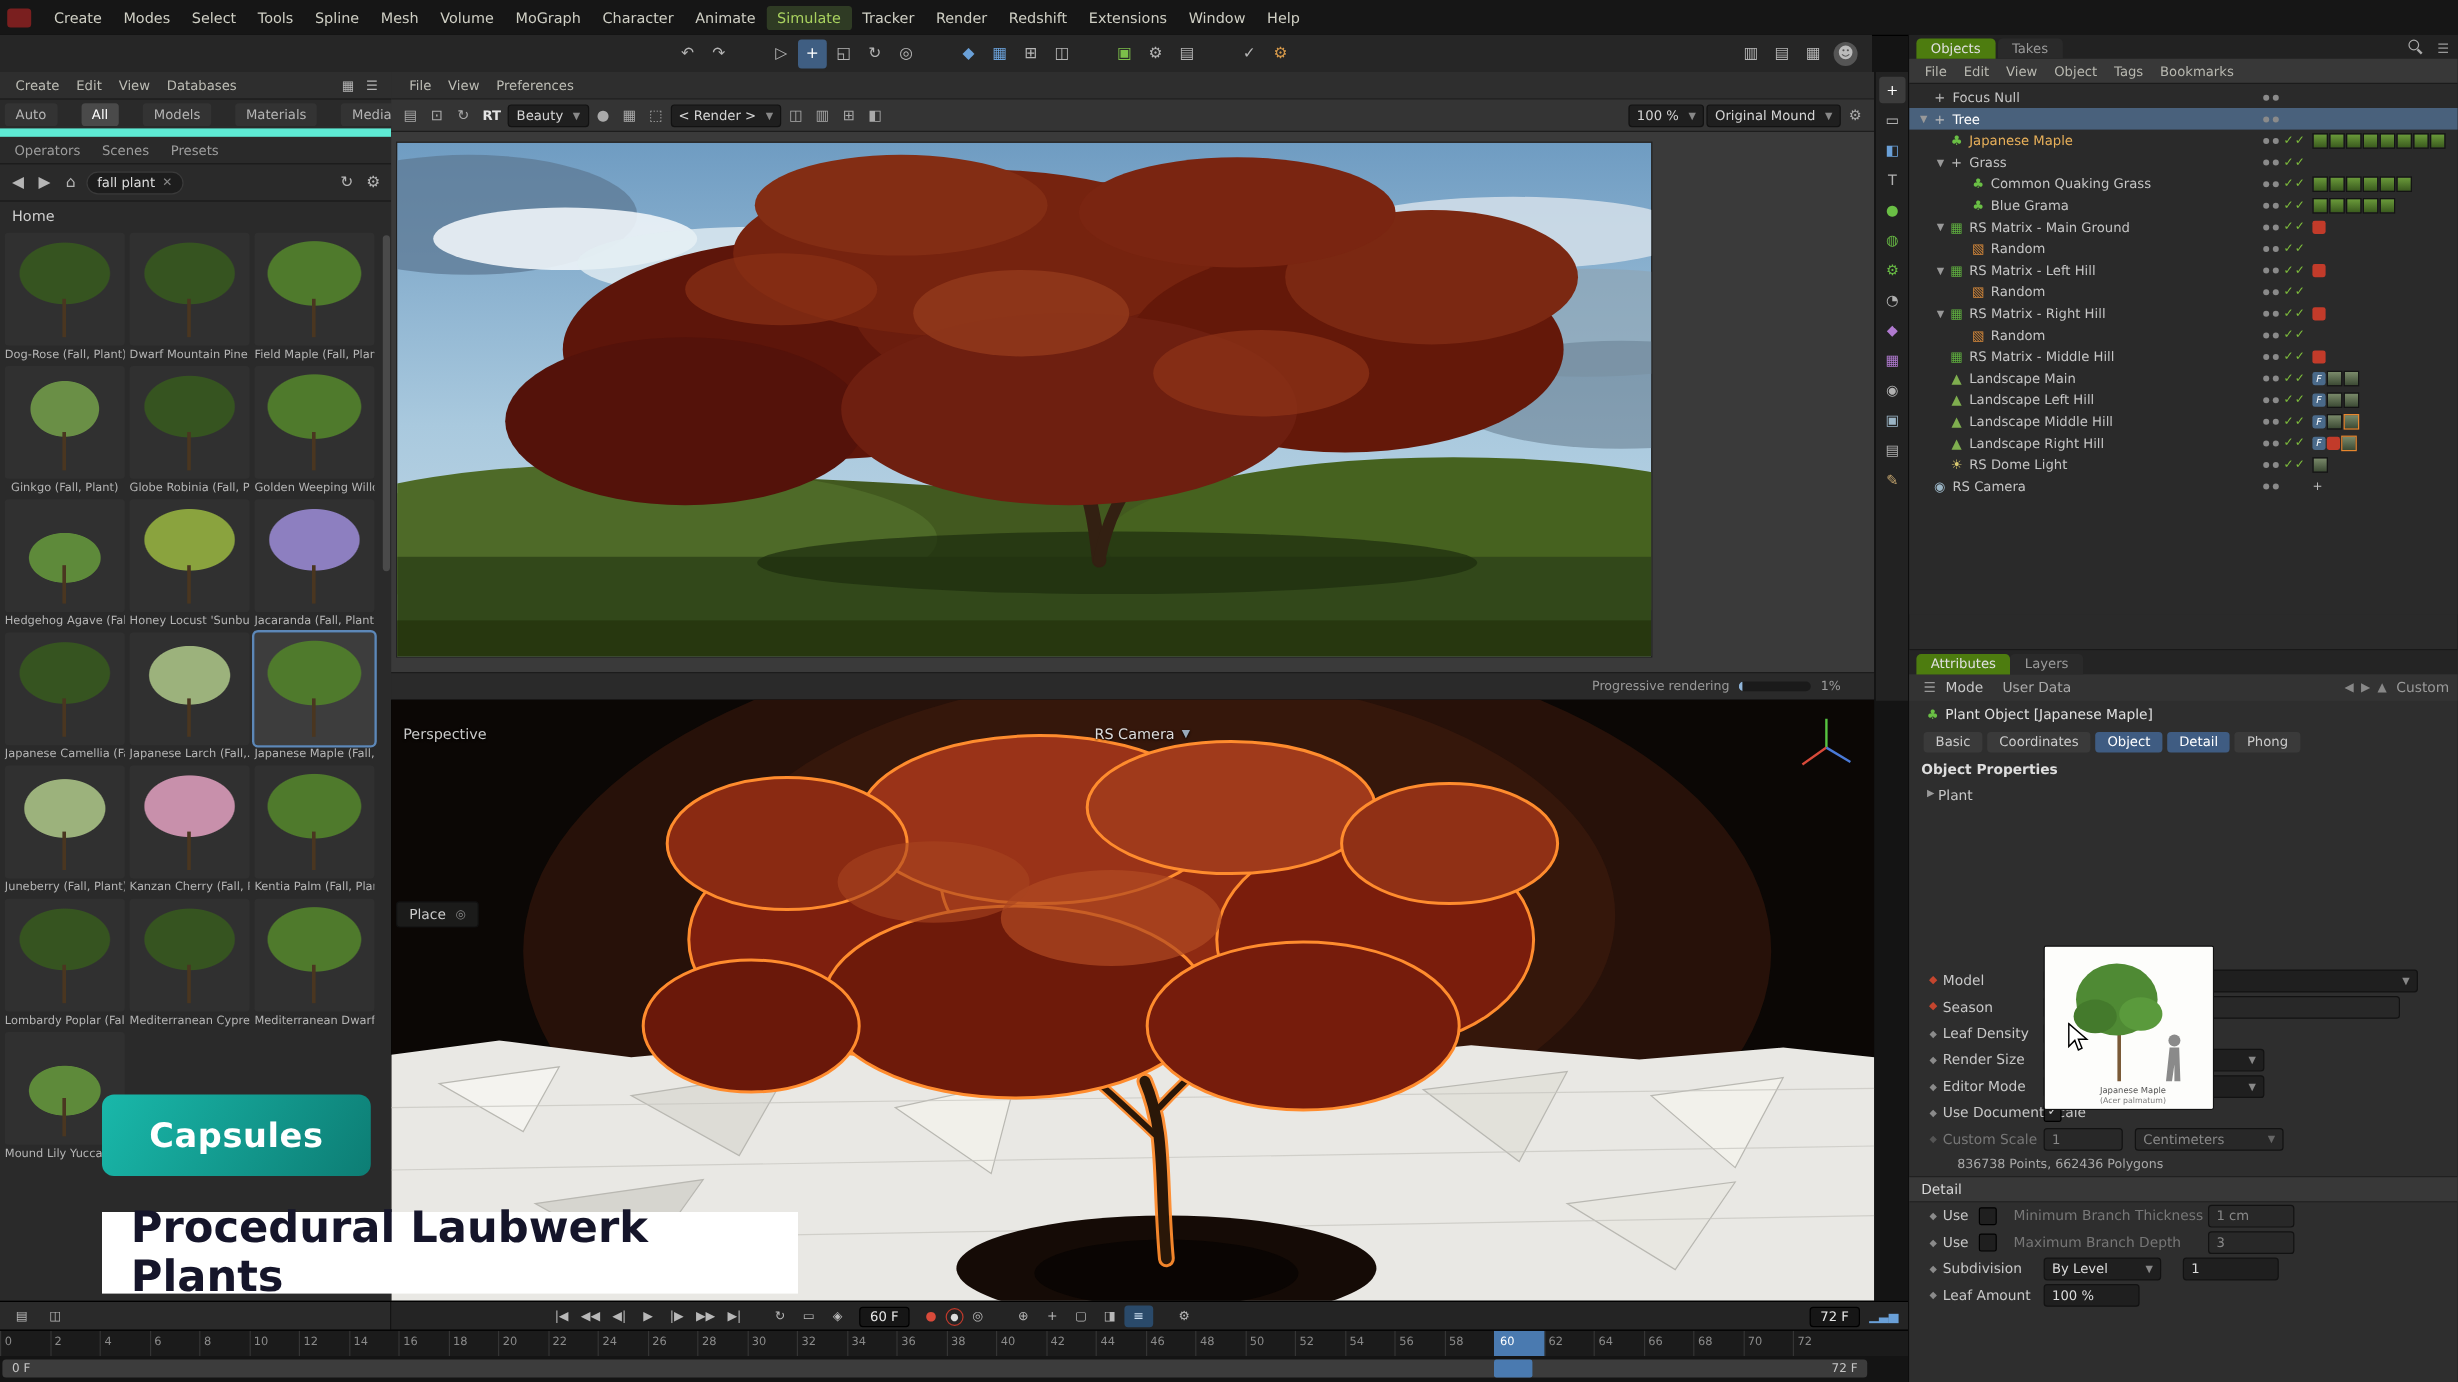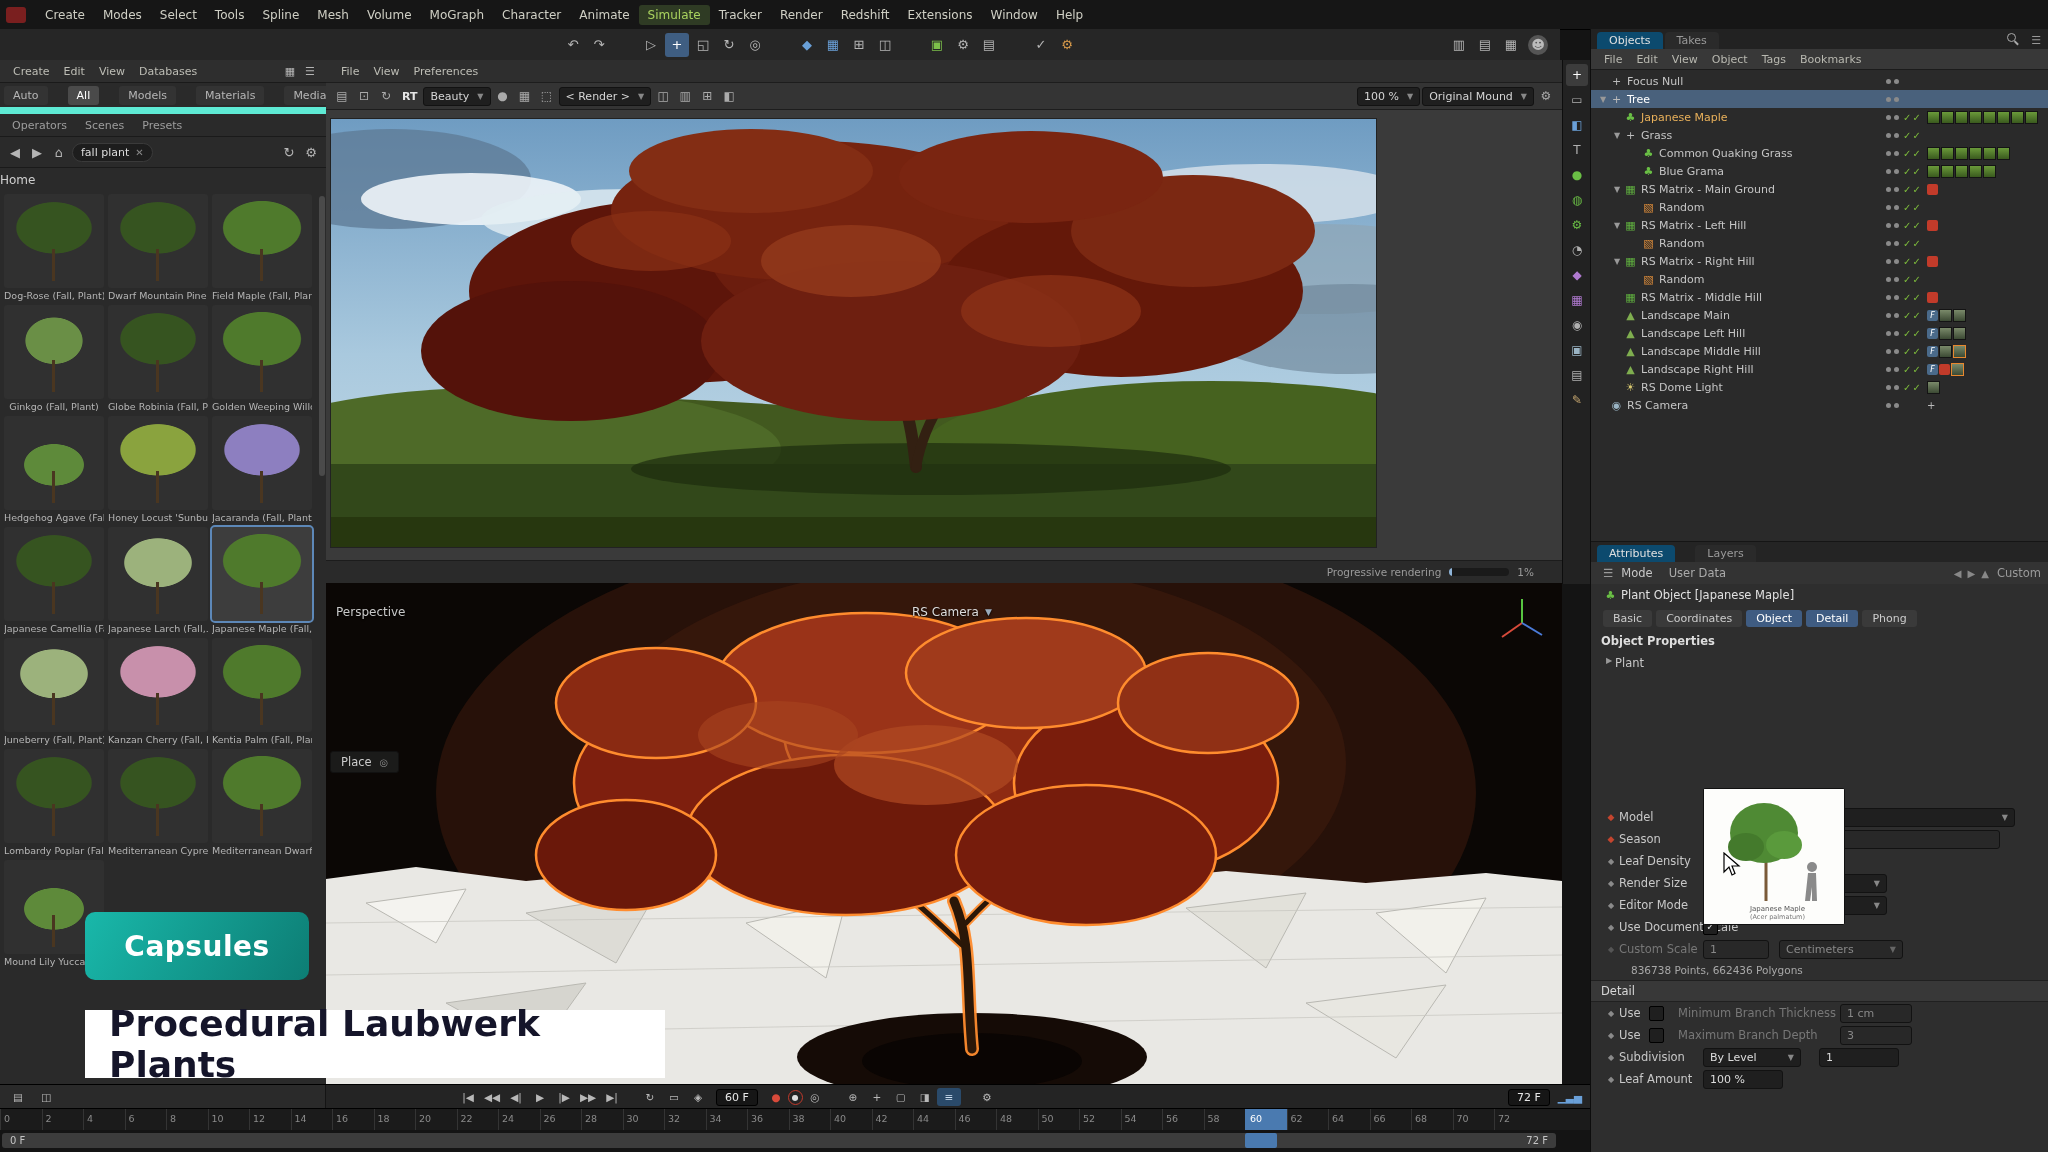--- a/index.html
+++ b/index.html
@@ -23,21 +23,21 @@
   .arow1{height:22px;display:flex;align-items:center;padding:0 6px;background:#2e2e2e;border-bottom:1px solid #1a1a1a}
   .amenu{padding:2px 7px;color:#bdbdb5;font-size:11px}
   .ftabs{height:24px;display:flex;align-items:center;padding:0 4px;gap:20px;border-bottom:7px solid #5eead4}
   .ftab{padding:3px 9px;border-radius:3px;font-size:11px;color:#b5b5b5;background:#333}
   .ftab.on{background:#4a4a4a;color:#fff}
   .ctabs{height:22px;display:flex;align-items:center;padding:0 4px;gap:2px;border-bottom:1px solid #1a1a1a}
   .ctab{padding:2px 8px;font-size:11px;color:#9d9d9d}
   .srow{height:30px;display:flex;align-items:center;padding:0 6px;gap:4px;border-bottom:1px solid #1a1a1a}
   .chip{background:#1d1d1d;border:1px solid #3a3a3a;border-radius:10px;padding:2px 8px;font-size:11px;color:#ddd;display:flex;align-items:center;gap:6px}
   .chip .x{color:#888;font-size:10px}
-  .crumb{height:24px;display:flex;align-items:center;padding:0 0;font-size:12px;color:#cfcfcf}
+  .crumb{height:24px;display:flex;align-items:center;padding:0 10px;font-size:12px;color:#cfcfcf}
   #grid{flex:1;display:flex;flex-wrap:wrap;align-content:flex-start;padding:2px 4px;gap:4px;overflow:hidden;position:relative}
   .cell{width:100px;text-align:center}
   .thumb{height:94px;background:#303030;border-radius:3px;position:relative;overflow:hidden}
   .thumb::after{content:"";position:absolute;left:48%;bottom:7px;width:3px;height:32px;background:#4a3620}
   .thumb::before{content:"";position:absolute;inset:0}
   .t-dark::before{background:radial-gradient(ellipse 58% 42% at 50% 36%,#365420 0 64%,transparent 66%)}
   .t-green::before{background:radial-gradient(ellipse 60% 44% at 50% 36%,#4f7a2c 0 64%,transparent 66%)}
   .t-lime::before{background:radial-gradient(ellipse 58% 42% at 50% 36%,#8aa33e 0 64%,transparent 66%)}
   .t-purple::before{background:radial-gradient(ellipse 58% 42% at 50% 36%,#8d7fc0 0 64%,transparent 66%)}
   .t-pink::before{background:radial-gradient(ellipse 58% 42% at 50% 36%,#c890ab 0 64%,transparent 66%)}
@@ -65,21 +65,21 @@
   .placebox{position:absolute;left:4px;top:168px;background:rgba(30,30,30,.85);border:1px solid #111;border-radius:3px;padding:3px 10px;color:#ccc;font-size:11.5px;display:flex;gap:8px;align-items:center}
   #gizmo{position:absolute;right:12px;top:10px}
   
   #strip{left:1562px;top:60px;width:28px;height:520px;background:#222;border-left:1px solid #0d0d0d;border-right:1px solid #0d0d0d;display:flex;flex-direction:column;align-items:center;padding-top:4px;gap:3px}
   .sic{width:22px;height:22px;display:flex;align-items:center;justify-content:center;font-size:12px;color:#b0b0b0;border-radius:3px}
   .sic.on{background:#3c3c3c;color:#fff}
   
   #right{left:1590px;top:29px;width:458px;height:1123px;background:#2a2a2a;border-left:1px solid #0d0d0d}
   #omtabs{height:20px;display:flex;align-items:flex-end;background:#222;padding-left:6px;gap:2px}
   .omtab{padding:2px 12px;font-size:11px;color:#9a9a9a;background:#2a2a2a;border-radius:4px 4px 0 0}
-  .omtab.on{color:#e0e0e0;background:#0c4a6e}
+  .omtab.on{color:#e0e0e0;background:#4d7c0f}
   #omtabs .mag{margin-left:auto;margin-right:10px;margin-bottom:4px}
   #ommenu{height:20px;display:flex;align-items:center;background:#383838;padding:0 6px;border-bottom:1px solid #1b1b1b}
   .ommi{padding:1px 7px;font-size:11px;color:#b8b8b0}
   .mag{width:12px;height:12px;position:relative;display:inline-block}
   .mag::before{content:"";position:absolute;width:7px;height:7px;border:1.5px solid #aaa;border-radius:50%;left:0;top:0}
   .mag::after{content:"";position:absolute;width:5px;height:1.5px;background:#aaa;transform:rotate(45deg);left:7px;top:9px}
   #omtree{height:440px;padding-top:2px;overflow:hidden;background:#2a2a2a}
   .om-row{display:flex;align-items:center;height:18px;font-size:11px;color:#c5c5c5;padding:0 4px 0 6px}
   .om-row.sel{background:#49617c;color:#fff}
   .tw{width:12px;color:#999;font-size:8px;text-align:center;flex:none}
@@ -94,21 +94,21 @@
   .chk{width:24px;color:#7dbb3c;font-size:10px;letter-spacing:1px;flex:none}
   .tags{width:118px;display:flex;gap:1px;align-items:center;flex:none}
   .sw{width:11px;height:11px;background:linear-gradient(#6a9a3a,#3a5a1e);border:1px solid #141414;display:inline-block}
   .rc{width:11px;height:11px;background:#c23b2a;border-radius:2px;display:inline-block}
   .ft{width:11px;height:11px;background:#4a6a8a;border-radius:2px;display:inline-block;color:#fff;font-size:8px;line-height:11px;text-align:center}
   .ft::before{content:"F"}
   .gt{width:11px;height:11px;background:linear-gradient(#7a8a6a,#3c4a34);border:1px solid #141414;display:inline-block}
   .got{width:11px;height:11px;background:linear-gradient(#7a8a6a,#3c4a34);border:1px solid #e8872e;display:inline-block}
   
   #attr{position:absolute;left:0;top:512px;width:458px;bottom:0;background:#2e2e2e;border-top:1px solid #151515}
-  #attrtabs{height:20px;display:flex;align-items:flex-end;background:#242424;padding-left:6px;gap:20px}
+  #attrtabs{height:20px;display:flex;align-items:flex-end;background:#242424;padding-left:6px;gap:0}
   .arow{display:flex;align-items:center;height:22px;padding-left:12px;font-size:11.5px;color:#c8c8c8}
   .di{width:16px;text-align:center;font-size:8px;color:#8a8a8a;flex:none}
   .di.red{color:#c4452e;font-size:9px}
   .alabel{width:84px;white-space:nowrap;flex:none}
   .alabel.dim,.dim{color:#777}
   .fbox{background:#1f1f1f;border:1px solid #121212;border-radius:3px;height:17px;display:inline-flex;align-items:center;padding:0 6px;color:#ddd;font-size:11px}
   .fbox.dimf{background:#282828;color:#888}
   .cbx{width:13px;height:13px;background:#1f1f1f;border:1px solid #000;border-radius:2px;color:#ddd;font-size:10px;line-height:12px;text-align:center}
   .heading{padding:4px 10px;font-size:11.5px;color:#dedede;font-weight:bold}
   .secbar{height:20px;background:#383838;display:flex;align-items:center;padding-left:10px;font-size:11.5px;color:#d8d8d8;border-top:1px solid #202020;border-bottom:1px solid #202020}

